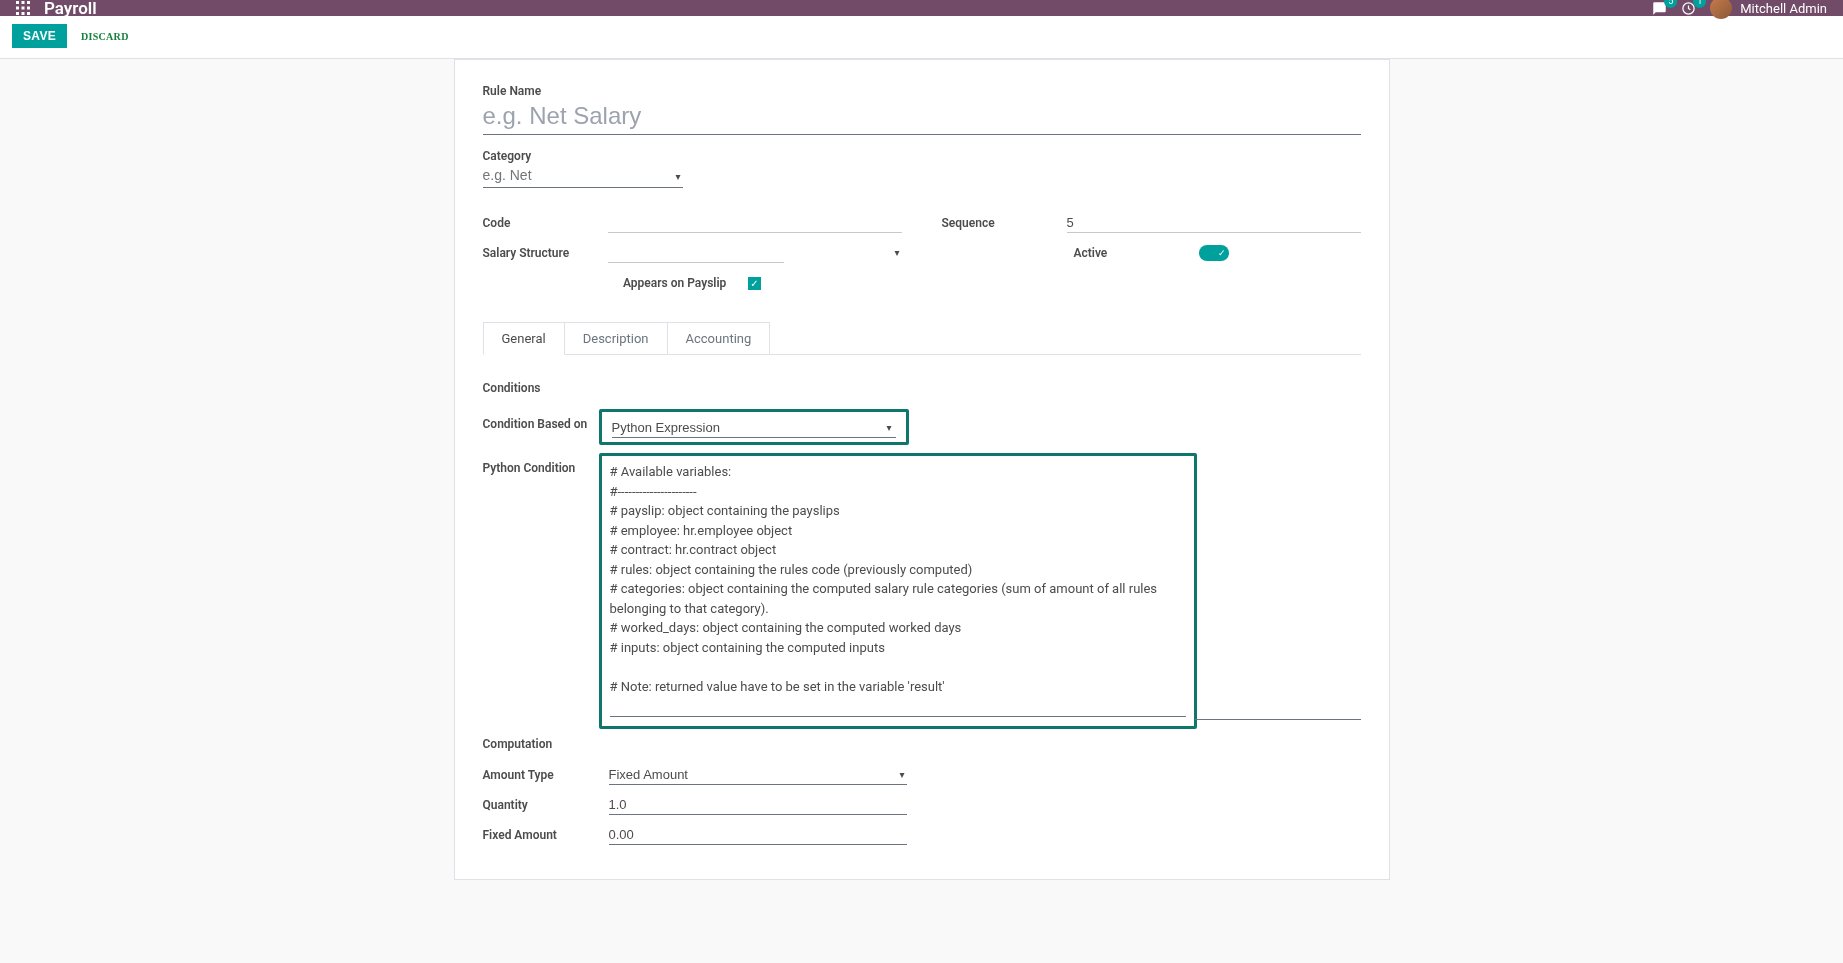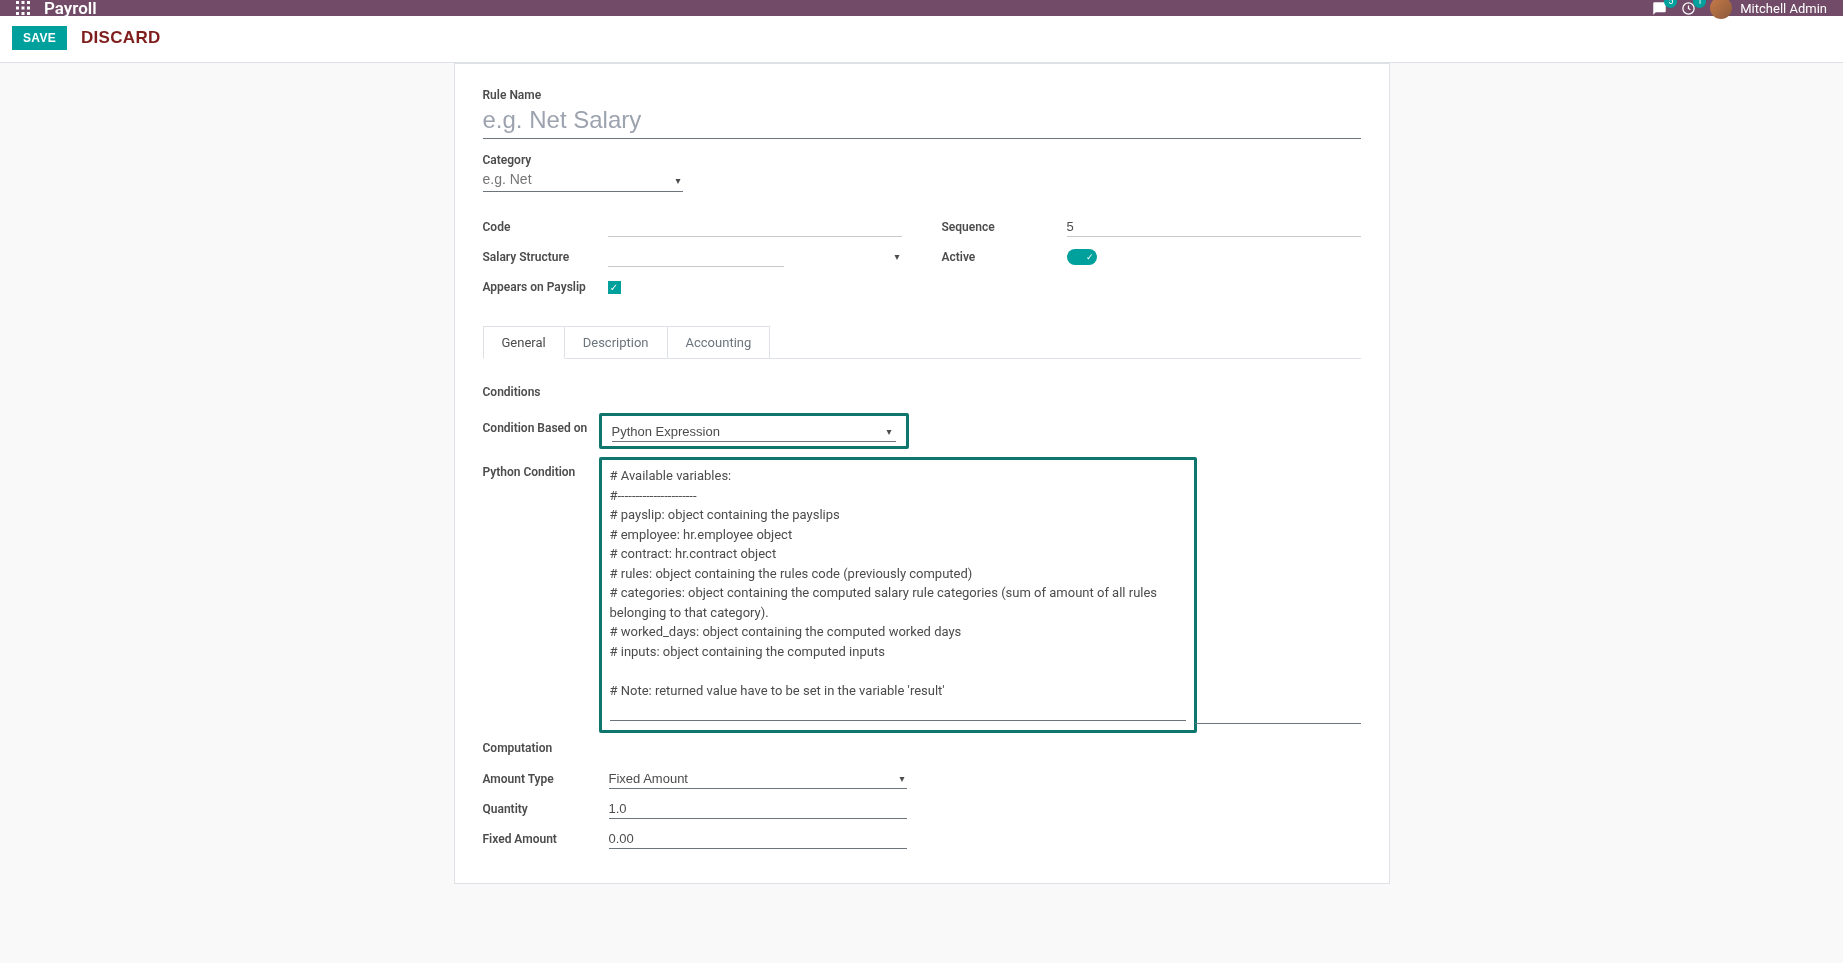--- a/index.html
+++ b/index.html
@@ -20,38 +20,38 @@
 .avatar { width: 22px; height: 22px; border-radius: 50%; background: linear-gradient(135deg, #c97b4a, #8a5a3a); display: inline-block; }
 
 
 .control-panel { background: #fff; border-bottom: 1px solid #dee2e6; padding: 8px 12px 10px; }
 .breadcrumb { font-size: 16px; color: #212529; margin-bottom: 6px; padding-top: 6px; }
 .breadcrumb a { color: #00A09D; text-decoration: none; font-size: 16px; }
 .breadcrumb .sep { color: #6c757d; margin: 0 4px; }
 .breadcrumb .current { color: #6c757d; }
 .control-buttons { display: flex; gap: 10px; align-items: center; }
 .btn-primary { background: #00A09D; color: #fff; border: 1px solid #00A09D; padding: 4px 10px; font-size: 12px; font-weight: 600; letter-spacing: 0.3px; cursor: pointer; text-transform: uppercase; }
-.btn-link { background: transparent; color: #7f1d1d; border: none; padding: 4px 4px; font-size: 17px; font-weight: 600; letter-spacing: 0.3px; cursor: pointer; text-transform: uppercase; }
+.btn-link { background: transparent; color: #15803d; border: none; padding: 4px 4px; font-size: 10px; font-weight: 600; letter-spacing: 0.3px; cursor: pointer; text-transform: uppercase; font-family: Liberation Serif, serif; }
 
 
 .sheet-wrapper { display: flex; justify-content: center; padding: 0; background: #f9f9f9; }
 .sheet { background: #fff; border: 1px solid #dee2e6; width: 936px; padding: 24px 28px; margin-top: 0; }
 .title-label { font-size: 12px; font-weight: 600; color: #4c4c4c; margin-bottom: 2px; }
 .title-input { width: 100%; border: none; border-bottom: 1px solid #6c757d; font-size: 24px; color: #6c757d; padding: 2px 0 4px; outline: none; background: transparent; }
 .title-input::placeholder { color: #9ca3af; font-weight: 400; }
 
 .subtitle-label { font-size: 12px; font-weight: 600; color: #4c4c4c; margin-top: 14px; margin-bottom: 2px; }
 .subtitle-input { width: 200px; border: none; border-bottom: 1px solid #6c757d; font-size: 14px; color: #6c757d; padding: 2px 16px 4px 0; outline: none; background: transparent; position: relative; }
 .dropdown-wrap { position: relative; display: inline-block; }
 .dropdown-wrap .caret { position: absolute; right: 2px; top: 6px; font-size: 10px; color: #4c4c4c; pointer-events: none; }
 
 
 .group-row { display: flex; gap: 40px; margin-top: 24px; }
 .group-col { flex: 1; }
-.field-row { display: flex; align-items: center; margin-bottom: 8px; min-height: 22px; }
+.field-row { display: flex; align-items: center; margin-bottom: 8px; min-height: 22px; justify-content: center; }
 .field-label { width: 125px; font-size: 12px; font-weight: 600; color: #4c4c4c; flex-shrink: 0; }
 .field-input { flex: 1; border: none; border-bottom: 1px solid #c8c8c8; font-size: 13px; color: #4c4c4c; padding: 2px 0; outline: none; background: transparent; }
 .field-input::placeholder { color: #adb5bd; }
 .field-select-wrap { flex: 1; position: relative; }
 .field-select-wrap .caret { position: absolute; right: 2px; top: 4px; font-size: 10px; color: #4c4c4c; pointer-events: none; }
 
 
 .toggle { width: 30px; height: 16px; background: #00A09D; border-radius: 8px; position: relative; display: inline-flex; align-items: center; justify-content: flex-end; padding: 0 3px; }
 .toggle .check { color: #fff; font-size: 9px; line-height: 1; }
 

